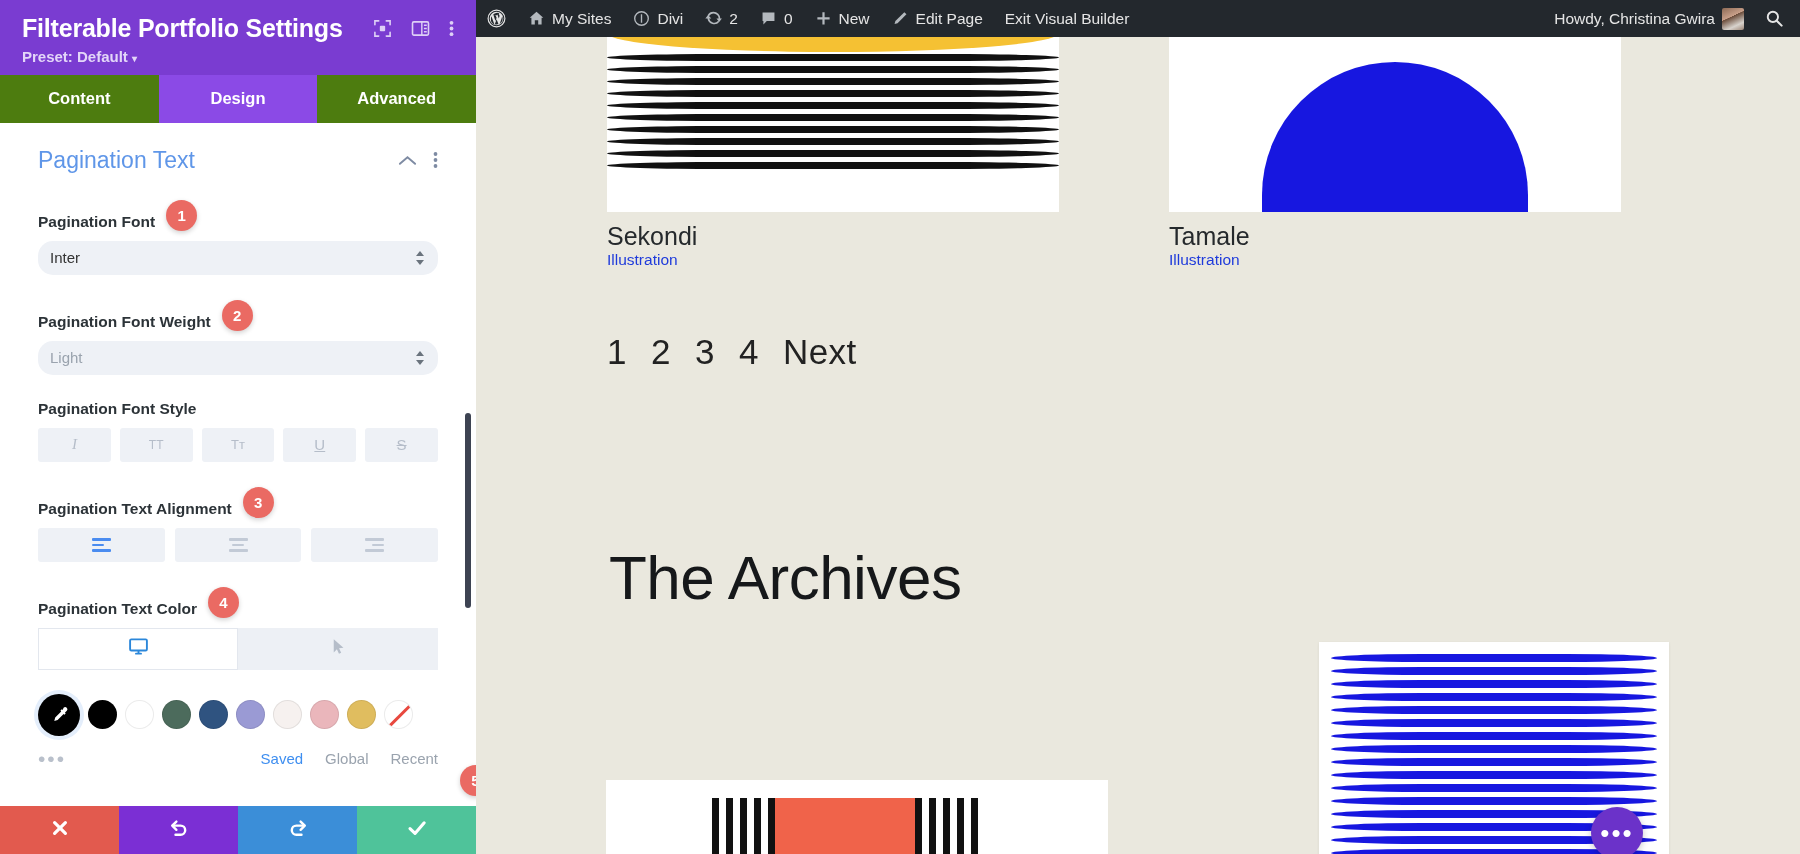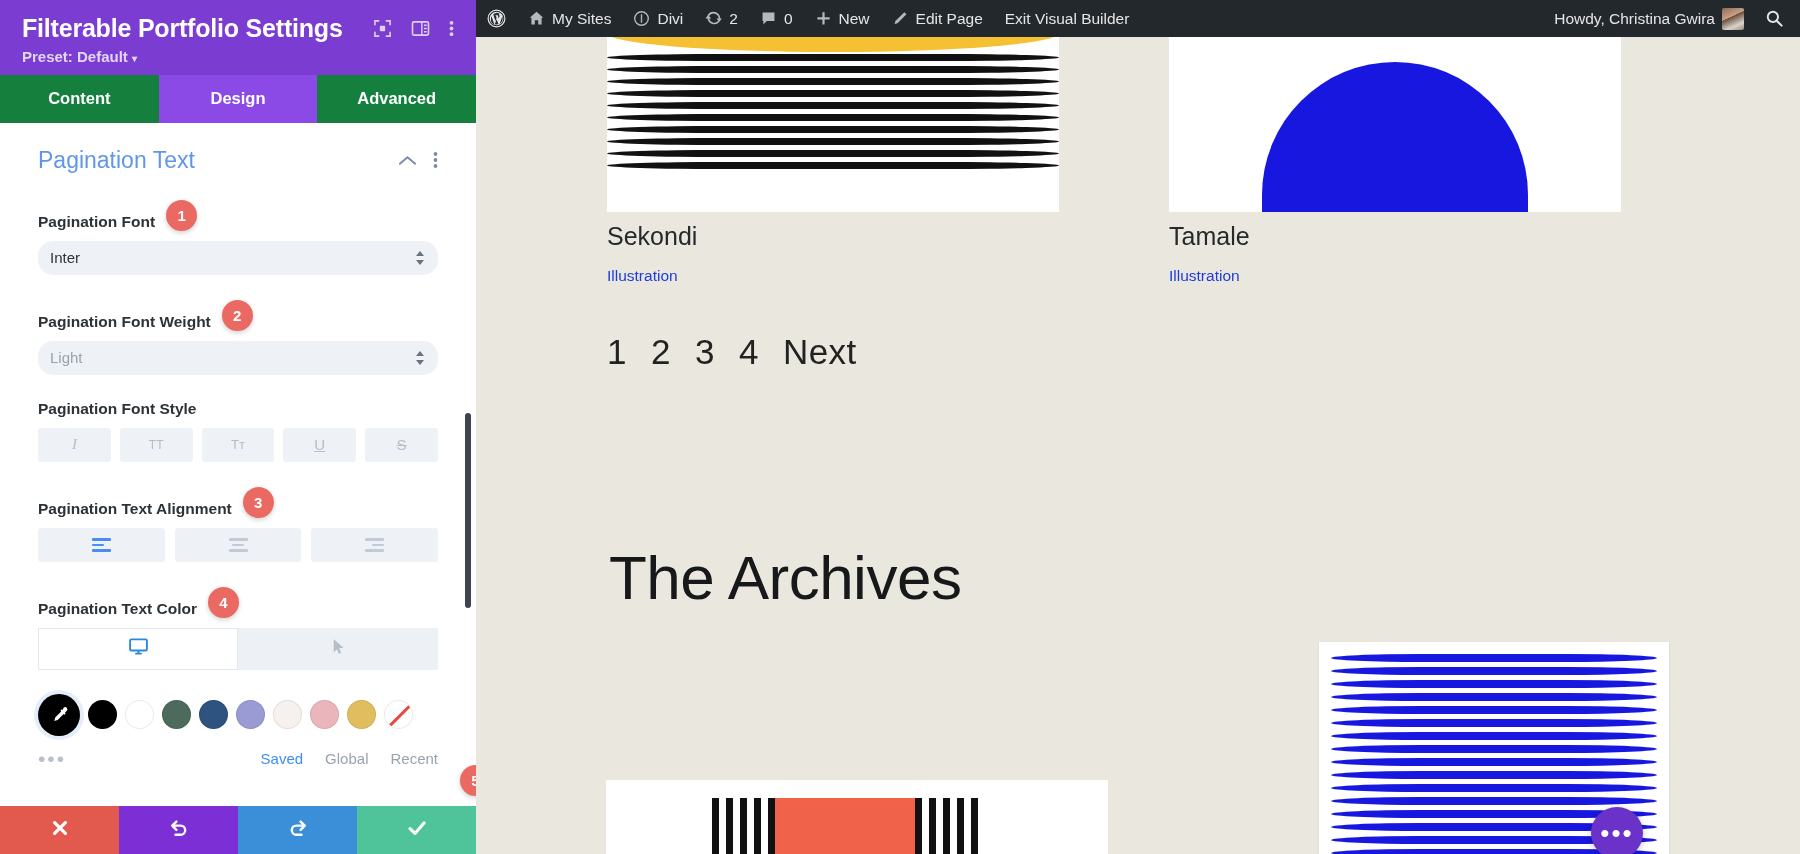--- a/index.html
+++ b/index.html
@@ -49,21 +49,21 @@
     color: #fff; font-size: 25px; font-weight: 700; letter-spacing: -0.2px;
     line-height: 1.15; flex: 1;
   }
   .panel-header-icons { display: flex; align-items: center; gap: 19px; padding-top: 5px; }
   .hdr-icon { color: #e6dbf7; display: inline-flex; }
   .panel-preset {
     color: #e3d6f8; font-size: 15px; font-weight: 700; margin-top: 5px;
   }
   .caret-dn { font-size: 10px; }
 
-  .panel-tabs { display: flex; background: #15803d; }
+  .panel-tabs { display: flex; background: #4d7c0f; }
   .panel-tab {
     flex: 1; text-align: center; padding: 14px 0 15px 0;
     color: #fff; font-size: 16.5px; font-weight: 700;
   }
   .panel-tab.active { background: #8b4ae6; }
 
   .panel-body { flex: 1; overflow: hidden; position: relative; background: #fff; }
   .panel-scroll { padding: 24px 38px 10px 38px; position: relative; }
 
   .section-head { display: flex; align-items: center; margin-bottom: 26px; }
@@ -158,21 +158,21 @@
     position: absolute; top: 37px; left: 476px; right: 0; bottom: 0;
     background: #eae8de; overflow: hidden;
   }
   .pf-grid {
     position: absolute; left: 131px; top: -40px; right: 0;
     display: flex; gap: 110px;
   }
   .pf-card { width: 452px; }
   .pf-thumb { width: 452px; height: 215px; background: #fff; overflow: hidden; position: relative; }
   .pf-title { font-size: 25px; color: #25292c; font-weight: 400; margin-top: 10px; letter-spacing: 0px; }
-  .pf-cat { font-size: 15.5px; color: #1f3bdb; margin-top: 16px; font-weight: 400; }
+  .pf-cat { font-size: 15.5px; color: #1f3bdb; font-weight: 400; }
 
   .wave-thumb { background: #fff; }
   .wave-top { height: 55px; background: #f5c133; border-radius: 0 0 100% 100% / 0 0 38px 38px; }
   .wave-lines { margin-top: 2px; }
   .wave-lines .wl {
     height: 7px; background: #111; margin-bottom: 5px;
     border-radius: 50% / 100%;
     transform-origin: center;
   }
   .dome-thumb { display: flex; align-items: flex-end; justify-content: center; }

